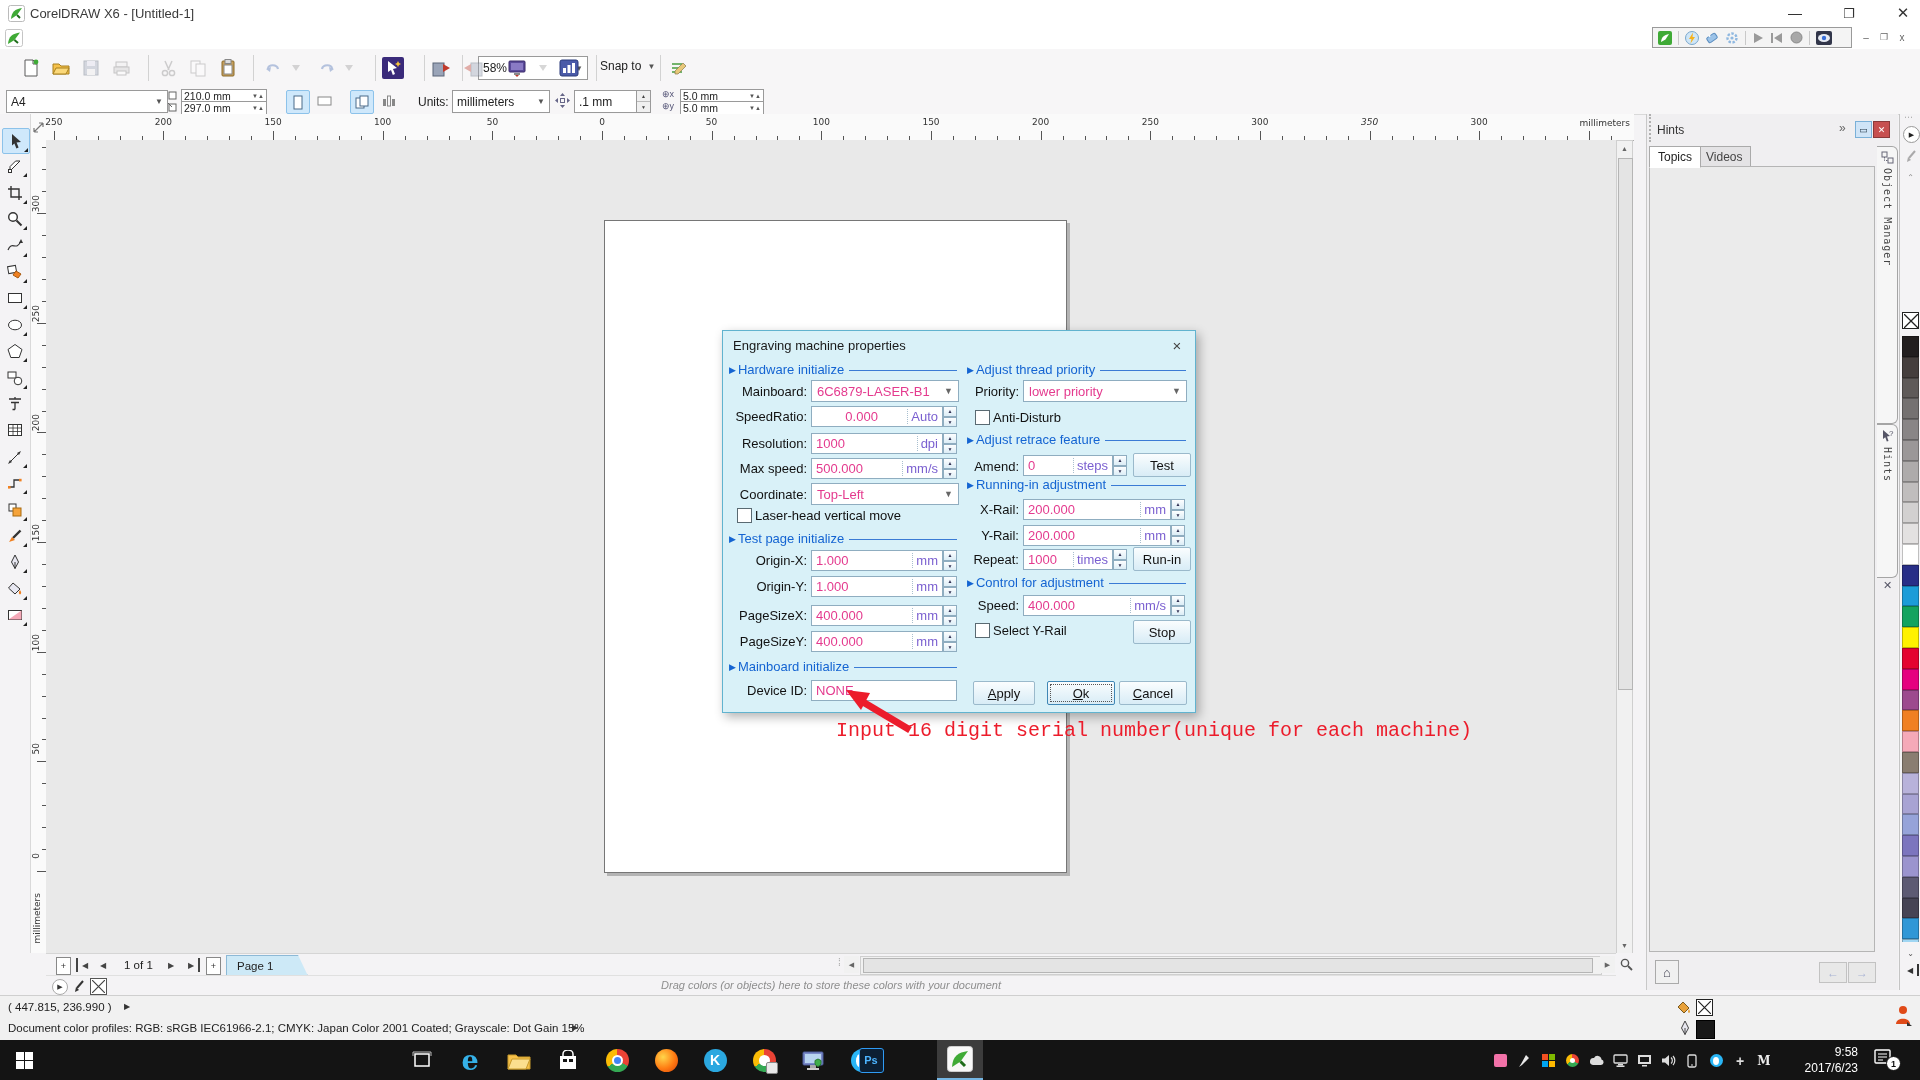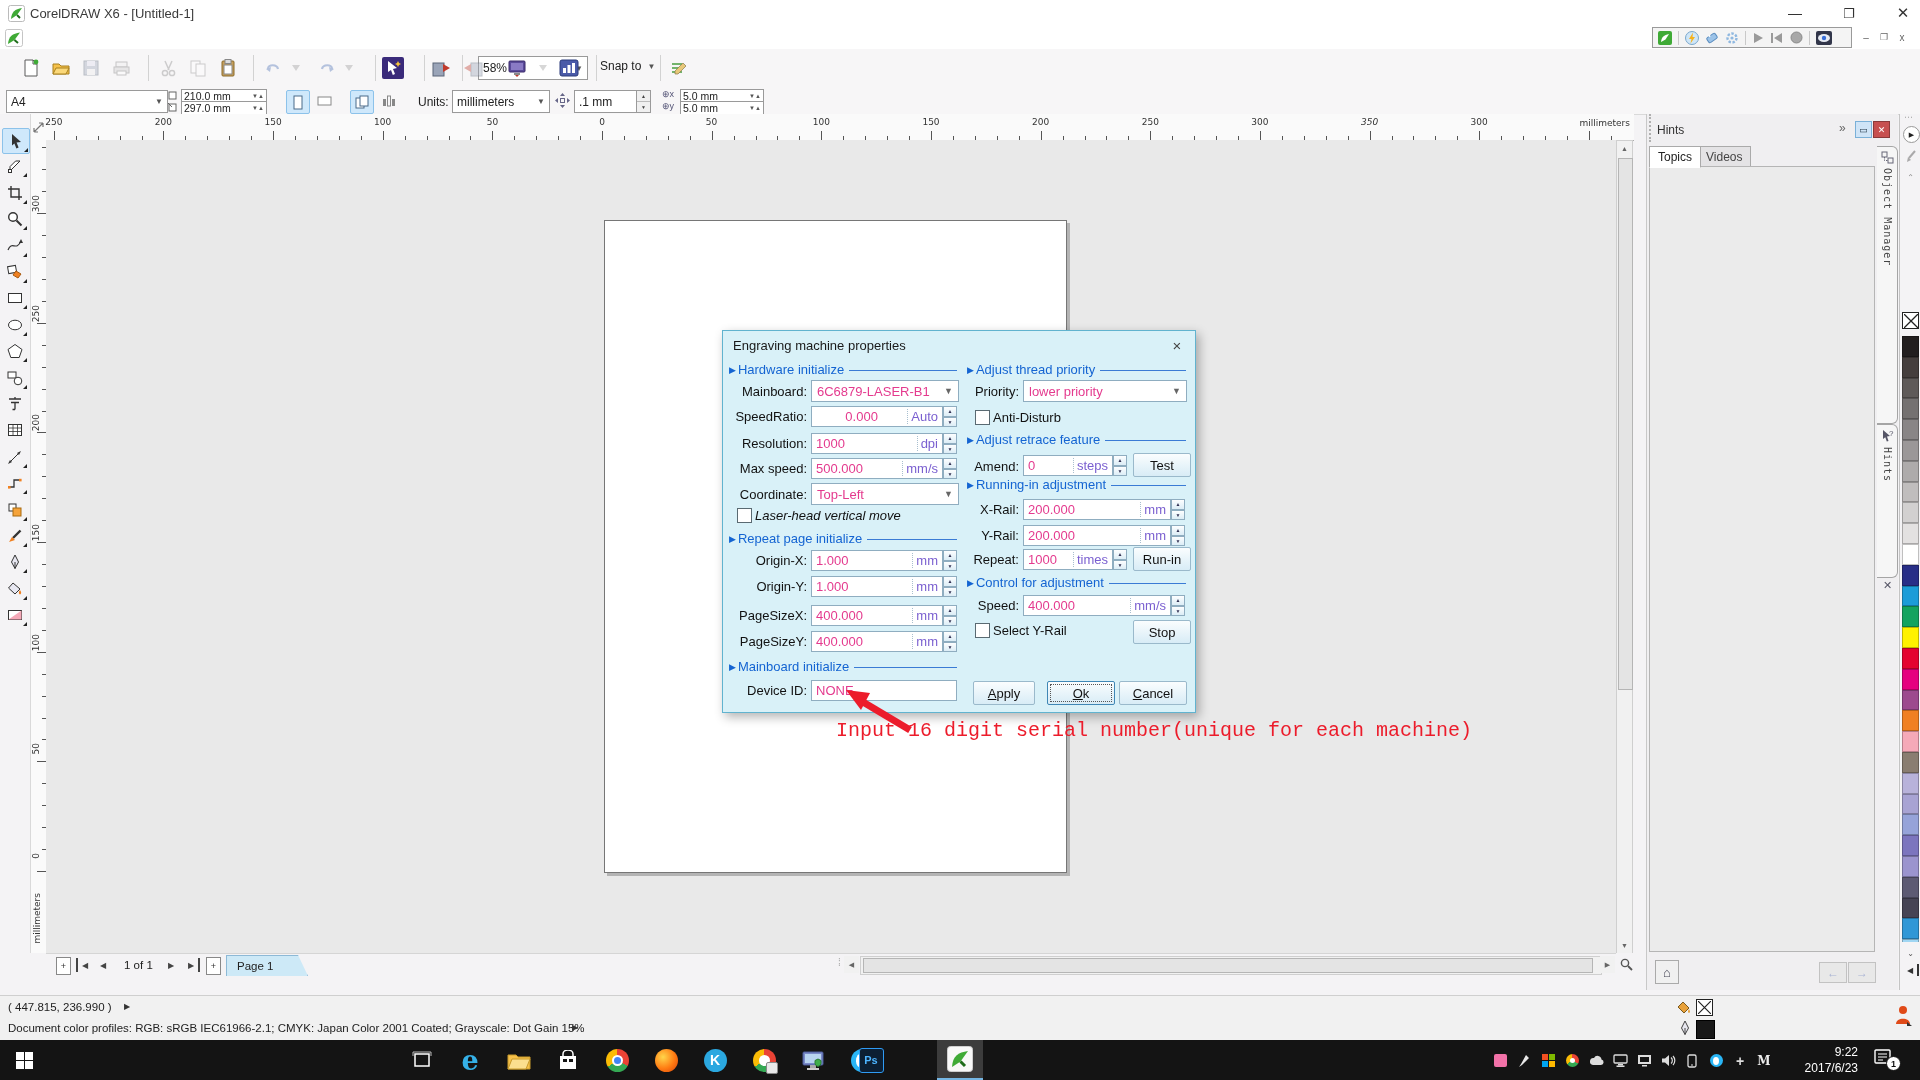--- a/index.html
+++ b/index.html
@@ -676,25 +676,25 @@
     <div class="dspin" style="left:220px;top:127px;">
         <div>▲</div>
         <div>▼</div>
       </div>
     <span class="dlab" style="top:156px;">Coordinate:</span>
     <div class="dcombo" style="left:88px;top:152px;width:136px;">
         <span class="dv">Top-Left</span>
         <span class="chev">▼</span>
       </div>
     <span class="cb" style="left:14px;top:177px;"></span>
-    <span class="cblab" style="left:32px;top:177px;font-style:italic;">Laser-head vertical move</span>
+    <span class="cblab" style="left:32px;top:177px;">Laser-head vertical move</span>
 
     <div class="dhead" style="left:6px;top:200px;width:228px;">
         <b>▶</b>
-        <span>Repeat page initialize</span>
+        <span>Test page initialize</span>
       </div>
     <span class="dlab" style="top:222px;">Origin-X:</span>
     <div class="df" style="left:88px;top:219px;width:122px;">
         <span class="dv">1.000</span>
         <span class="du">mm</span>
       </div>
     <div class="dspin" style="left:220px;top:219px;">
         <div>▲</div>
         <div>▼</div>
       </div>
@@ -853,20 +853,35 @@
     </div>
     <span class="a sbarr" style="left:1554px;top:2px;width:15px;height:17px;">▶</span>
   </div>
   <span class="a ico" style="left:1618px;top:956px;width:16px;height:16px;">
     <svg width="13" height="13">
         <circle cx="5" cy="5" r="3.6" fill="none" stroke="#555" stroke-width="1.4"></circle>
         <line x1="8" y1="8" x2="12" y2="12" stroke="#555" stroke-width="1.8"></line>
       </svg>
   </span>
 
+  <div class="a" style="left:46px;top:975px;width:1570px;height:20px;background:#f4f3f5;border-top:1px solid #e0e0e0;">
+    <span class="a ico" style="left:6px;top:3px;width:14px;height:14px;border:1px solid #aaa;border-radius:50%;background:#fff;font-size:7px;color:#333;">▶</span>
+    <span class="a ico" style="left:26px;top:2px;width:14px;height:16px;">
+        <svg width="11" height="13">
+          <line x1="9" y1="1" x2="3" y2="8" stroke="#333" stroke-width="2"></line>
+          <polygon points="2,7 5,10 1,12" fill="#333"></polygon>
+        </svg>
+      </span>
+    <span class="a ico" style="left:44px;top:2px;width:15px;height:15px;background:#fff;border:1px solid #555;">
+        <svg width="13" height="13">
+          <path d="M0,0 L13,13 M13,0 L0,13" stroke="#444" stroke-width="1.2"></path>
+        </svg>
+      </span>
+    <span class="a" style="left:0;top:3px;width:1570px;text-align:center;font-size:11px;font-style:italic;color:#8e8e8e;">Drag colors (or objects) here to store these colors with your document</span>
+  </div>
 
   <div class="a" style="left:1646px;top:114px;width:251px;height:876px;background:#f0eff1;border-left:1px solid #c8c8c8;">
     <div class="a" style="left:0;top:0;width:3px;height:28px;border-left:2px dotted #b0b0b0;margin-left:2px;"></div>
     <span class="a" style="left:10px;top:9px;font-size:12px;color:#333;">Hints</span>
     <span class="a" style="left:192px;top:7px;font-size:12px;color:#666;">»</span>
     <span class="a ico" style="left:208px;top:7px;width:15px;height:15px;background:#cfe4f7;border:1px solid #7ab0d8;font-size:9px;color:#234;">▭</span>
     <span class="a ico" style="left:226px;top:7px;width:15px;height:15px;background:#c75050;border:1px solid #8a3a3a;color:#fff;font-size:9px;">✕</span>
     <div class="tab on" style="left:2px;top:32px;">
         <span>Topics</span>
       </div>
@@ -1115,21 +1130,21 @@
           </span>
         </div>
         <div class="ico a" style="left: 1730px; top: 12px; width: 20px; height: 17px;">
           <span style="color:#ddd;font-size:14px;font-weight:bold;">+</span>
         </div>
         <div class="ico a" style="left: 1754px; top: 12px; width: 20px; height: 17px;">
           <span style="color:#eee;font-size:12px;font-weight:bold;font-family:'DejaVu Serif',serif;">M</span>
         </div>
       </div>
     <div class="a" style="left:1790px;top:4px;width:68px;text-align:right;color:#fff;font-size:12px;line-height:16px;">
-      <div>9:22</div>
+      <div>9:58</div>
       <div>2017/6/23</div>
     </div>
     <div class="a" style="left:1874px;top:8px;width:30px;height:24px;">
       <svg width="20" height="20">
           <rect x="1" y="2" width="15" height="13" rx="1" fill="none" stroke="#fff" stroke-width="1.4"></rect>
           <path d="M4,6 H13 M4,9 H13 M4,12 H9" stroke="#fff"></path>
         </svg>
       <span class="a ico" style="left:12px;top:8px;width:13px;height:13px;background:#fff;border-radius:50%;color:#111;font-size:9px;font-weight:bold;border:1px solid #111;">1</span>
     </div>
   </div>

